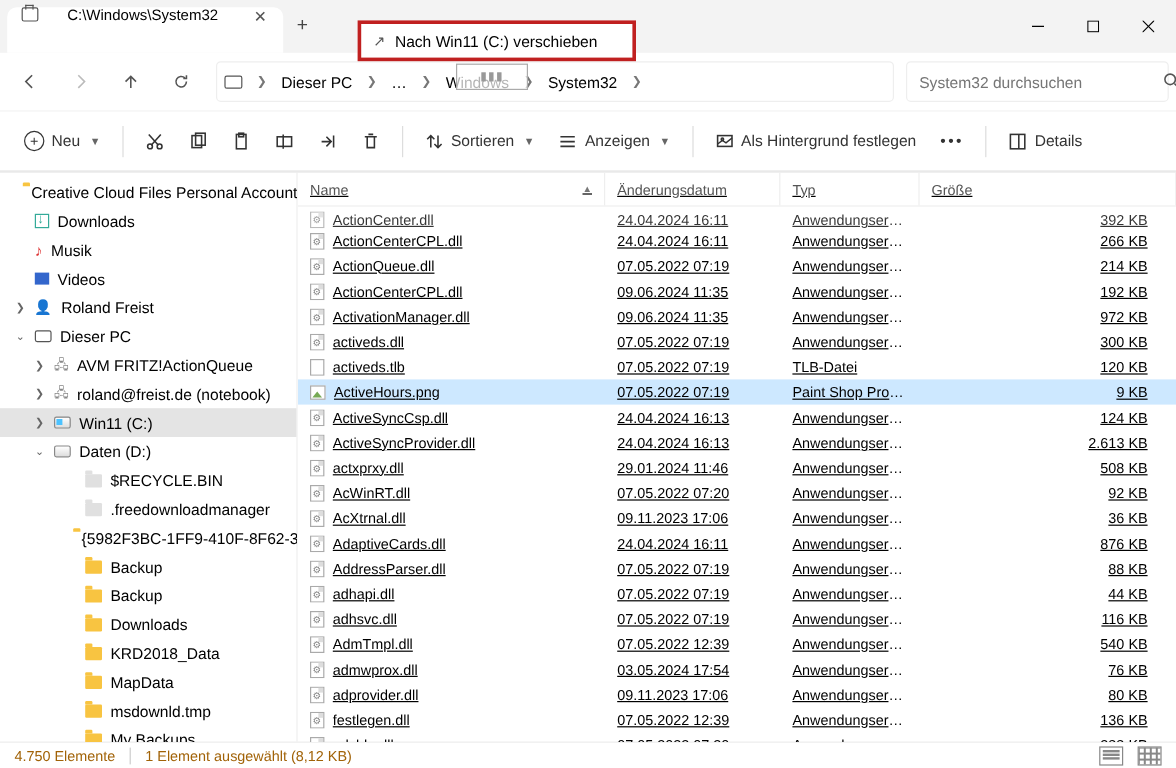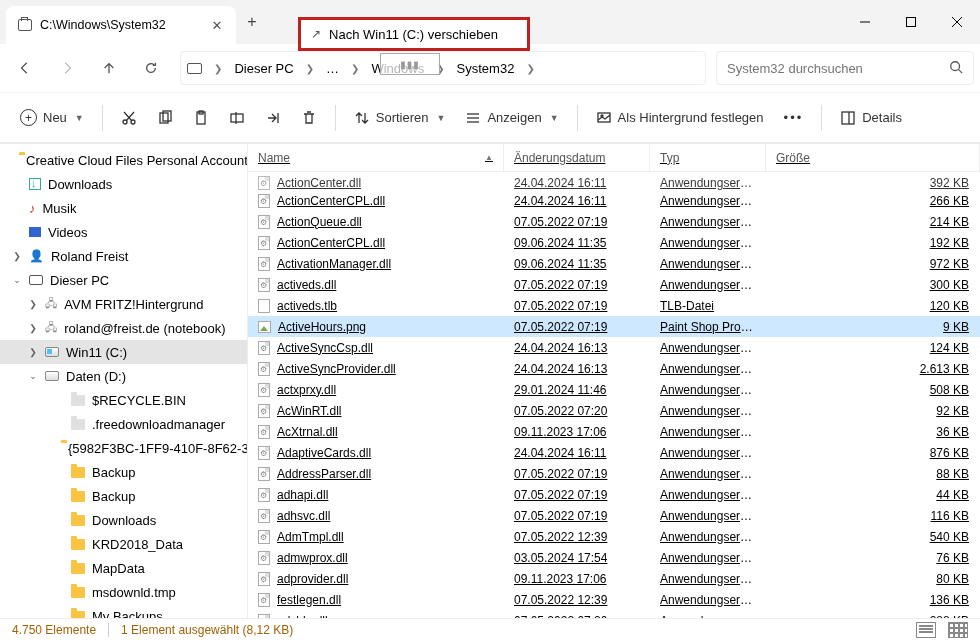--- a/index.html
+++ b/index.html
@@ -1,20 +1,20 @@
 <!DOCTYPE html>
 <html><head>
 <meta charset="utf-8">
 <style>
 * { margin: 0; padding: 0; box-sizing: border-box; font-family: "Segoe UI", Arial, sans-serif; }
 body { width: 980px; height: 640px; background: #f3f3f3; overflow: hidden; position: relative; font-size: 13px; color: #000; }
 
 
 .titlebar { height: 44px; background: #f3f3f3; display: flex; align-items: stretch; }
-.tab { display: flex; align-items: center; gap: 8px; background: #fff; margin: 6px 0 0 6px; padding: 0 12px; border-radius: 8px 8px 0 0; min-width: 230px; }
+.tab { display: flex; gap: 24px; background: #fff; margin: 6px 0 0 6px; padding: 0 12px; border-radius: 8px 8px 0 0; min-width: 230px; }
 .tab-icon { width: 14px; height: 12px; border: 1px solid #555; border-radius: 2px; position: relative; }
 .tab-icon::before { content: ""; position: absolute; top: -3px; left: 2px; width: 5px; height: 3px; border: 1px solid #555; border-bottom: none; }
 .tab-title { flex: 1; font-size: 12.5px; }
 .tab-close { width: 14px; text-align: center; color: #555; cursor: pointer; }
 .newtab { width: 32px; display: flex; align-items: center; justify-content: center; color: #444; font-size: 16px; cursor: pointer; }
 .titlespacer { flex: 1; }
 .wbtn { width: 46px; display: flex; align-items: center; justify-content: center; color: #000; }
 .wbtn svg { width: 10px; height: 10px; }
 
 
@@ -24,21 +24,21 @@
 
 
 .navbar { height: 48px; background: #fff; display: flex; align-items: center; padding: 0 6px; gap: 4px; }
 .nbtn { width: 38px; height: 36px; display: flex; align-items: center; justify-content: center; border-radius: 4px; color: #555; }
 .nbtn.dis { color: #bbb; }
 .nbtn svg { width: 14px; height: 14px; stroke: currentColor; fill: none; stroke-width: 1.5; }
 .crumbs { flex: 1; height: 34px; background: #fff; border: 1px solid #eee; border-radius: 4px; display: flex; align-items: center; padding: 0 6px; gap: 2px; margin: 0 6px; }
 .crumb-mon { width: 15px; height: 11px; border: 1px solid #555; border-radius: 2px; margin-right: 4px; }
 .crumb-sep { color: #777; font-size: 10px; padding: 0 6px; }
 .crumb-seg { padding: 2px 4px; }
-.search { width: 258px; height: 34px; border: 1px solid #eee; border-radius: 4px; background: #fff; display: flex; align-items: center; padding: 0 10px; color: #777; gap: 27px; }
+.search { width: 219px; height: 34px; border: 1px solid #eee; border-radius: 4px; background: #fff; display: flex; align-items: center; padding: 0 10px; color: #777; gap: 27px; }
 .search input { border: none; outline: none; flex: 1; font-size: 13px; color: #000; background: transparent; }
 .search-icon { color: #555; }
 
 
 .toolbar { height: 50px; background: #fff; border-top: 1px solid #f3f3f3; display: flex; align-items: center; padding: 0 12px; gap: 4px; }
 .tbtn { height: 34px; display: flex; align-items: center; gap: 6px; padding: 0 8px; border-radius: 4px; color: #333; }
 .tbtn svg { width: 16px; height: 16px; stroke: currentColor; fill: none; stroke-width: 1.3; }
 .tsep { width: 1px; height: 26px; background: #ddd; margin: 0 6px; }
 .tchev { font-size: 9px; color: #666; margin-left: 2px; }
 .plus-circle { width:17px; height:17px; border:1.3px solid #333; border-radius:50%; display:flex; align-items:center; justify-content:center; font-size:12px; line-height:1; }
@@ -59,33 +59,33 @@
 .ti-folder.grey::before { background:#e0e0e0; }
 .ti-dl { width:12px; height:12px; border:1px solid #3a9; position:relative; }
 .ti-dl::after { content:"↓"; position:absolute; top:-2px; left:1px; font-size:11px; color:#3a9; }
 .ti-music { color:#d33; font-size:13px; }
 .ti-video { width:12px; height:10px; background:#36c; position:relative; }
 .ti-person { color:#888; font-size:12px; }
 .ti-pc { width:14px; height:10px; border:1px solid #555; border-radius:2px; }
 .ti-srv { color:#888; font-size:11px; }
 .ti-disk { width:14px; height:10px; border:1px solid #888; border-radius:2px; background:linear-gradient(#fff,#ddd); position:relative;}
 .ti-disk.win::after { content:""; position:absolute; left:1px; top:1px; width:5px; height:5px; background:#4cc2ff;}
-.ind1 { padding-left: 28px; } .ind2 { padding-left: 38px; margin-left: 16px; }
+.ind1 { padding-left: 28px; } .ind2 { padding-left: 54px; }
 
 .files { flex: 1; position: relative; display:flex; }
 .filelist { flex:1; overflow-y:scroll;text-decoration:underline; }
 .fhdr { display: flex; height: 28px; align-items: center; border-bottom: 1px solid #eee; position: sticky; top: 0; background: #fff; font-size: 12px; color: #555; }
 .fhdr > div { padding: 0 10px; border-right: 1px solid #eee; height: 100%; display: flex; align-items: center; gap:4px; }
 .fhdr .sort { font-size:8px; color:#777; margin-left:auto;}
 .col-n { width: 256px; } .col-d { width: 146px; } .col-t { width: 116px; } .col-s { flex: 1; justify-content: flex-start; border-right:none;}
 .frow { display: flex; height: 21px; align-items: center; font-size: 12px; }
 .frow.sel { background: #cde8ff; }
 .frow > div { padding: 0 10px; overflow: hidden; text-overflow: ellipsis; white-space: nowrap; }
 .frow .col-n { display: flex; align-items: center; gap: 7px; }
-.frow .col-s { text-align: right; justify-content:flex-end; display:flex; padding-right:11px;}
+.frow .col-s { text-align: right; justify-content:flex-end; display:flex; padding-right:24px;}
 .fi { width: 14px; height: 14px; display: inline-flex; align-items: center; justify-content: center; flex-shrink:0;}
 .fi-dll { border: 1px solid #aaa; background: #fff; position: relative; width:12px; height:14px;}
 .fi-dll::after { content:""; position:absolute; right:0; top:0; width:4px; height:4px; background:#ddd;}
 .fi-dll::before { content:"⚙"; position:absolute; font-size:8px; left:1px; top:2px; color:#888;}
 .fi-img { border: 1px solid #aaa; background: #fff; width:13px; height:12px; position:relative;}
 .fi-img::after { content:""; position:absolute; left:1px; bottom:1px; width:0; height:0; border-left:4px solid transparent; border-right:4px solid transparent; border-bottom:5px solid #7a5;}
 .fi-tlb { border: 1px solid #aaa; background:#fff; width:12px; height:14px; }
 
 
 .status { height: 22px; background: #fff; border-top: 1px solid #eee; display: flex; align-items: center; padding: 0 12px; font-size: 12px; color: #a16207; gap: 12px; }
@@ -287,21 +287,21 @@
         <span>Roland Freist</span>
       </div>
       <div class="tree-item ind0">
         <span class="chev ">⌄</span>
         <span class="ti-pc"></span>
         <span>Dieser PC</span>
       </div>
       <div class="tree-item ind1">
         <span class="chev ">❯</span>
         <span class="ti-srv">🖧</span>
-        <span>AVM FRITZ!Hintergrund</span>
+        <span>AVM FRITZ!ActionQueue</span>
       </div>
       <div class="tree-item ind1">
         <span class="chev ">❯</span>
         <span class="ti-srv">🖧</span>
         <span>roland@freist.de (notebook)</span>
       </div>
       <div class="tree-item ind1 sel">
         <span class="chev ">❯</span>
         <span class="ti-disk win"></span>
         <span>Win11 (C:)</span>

